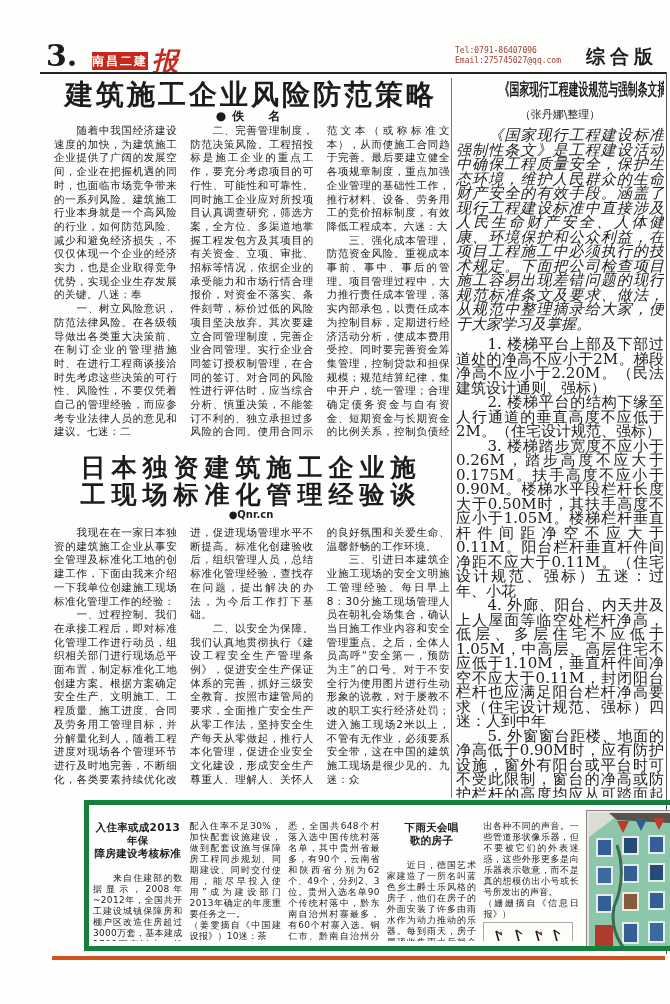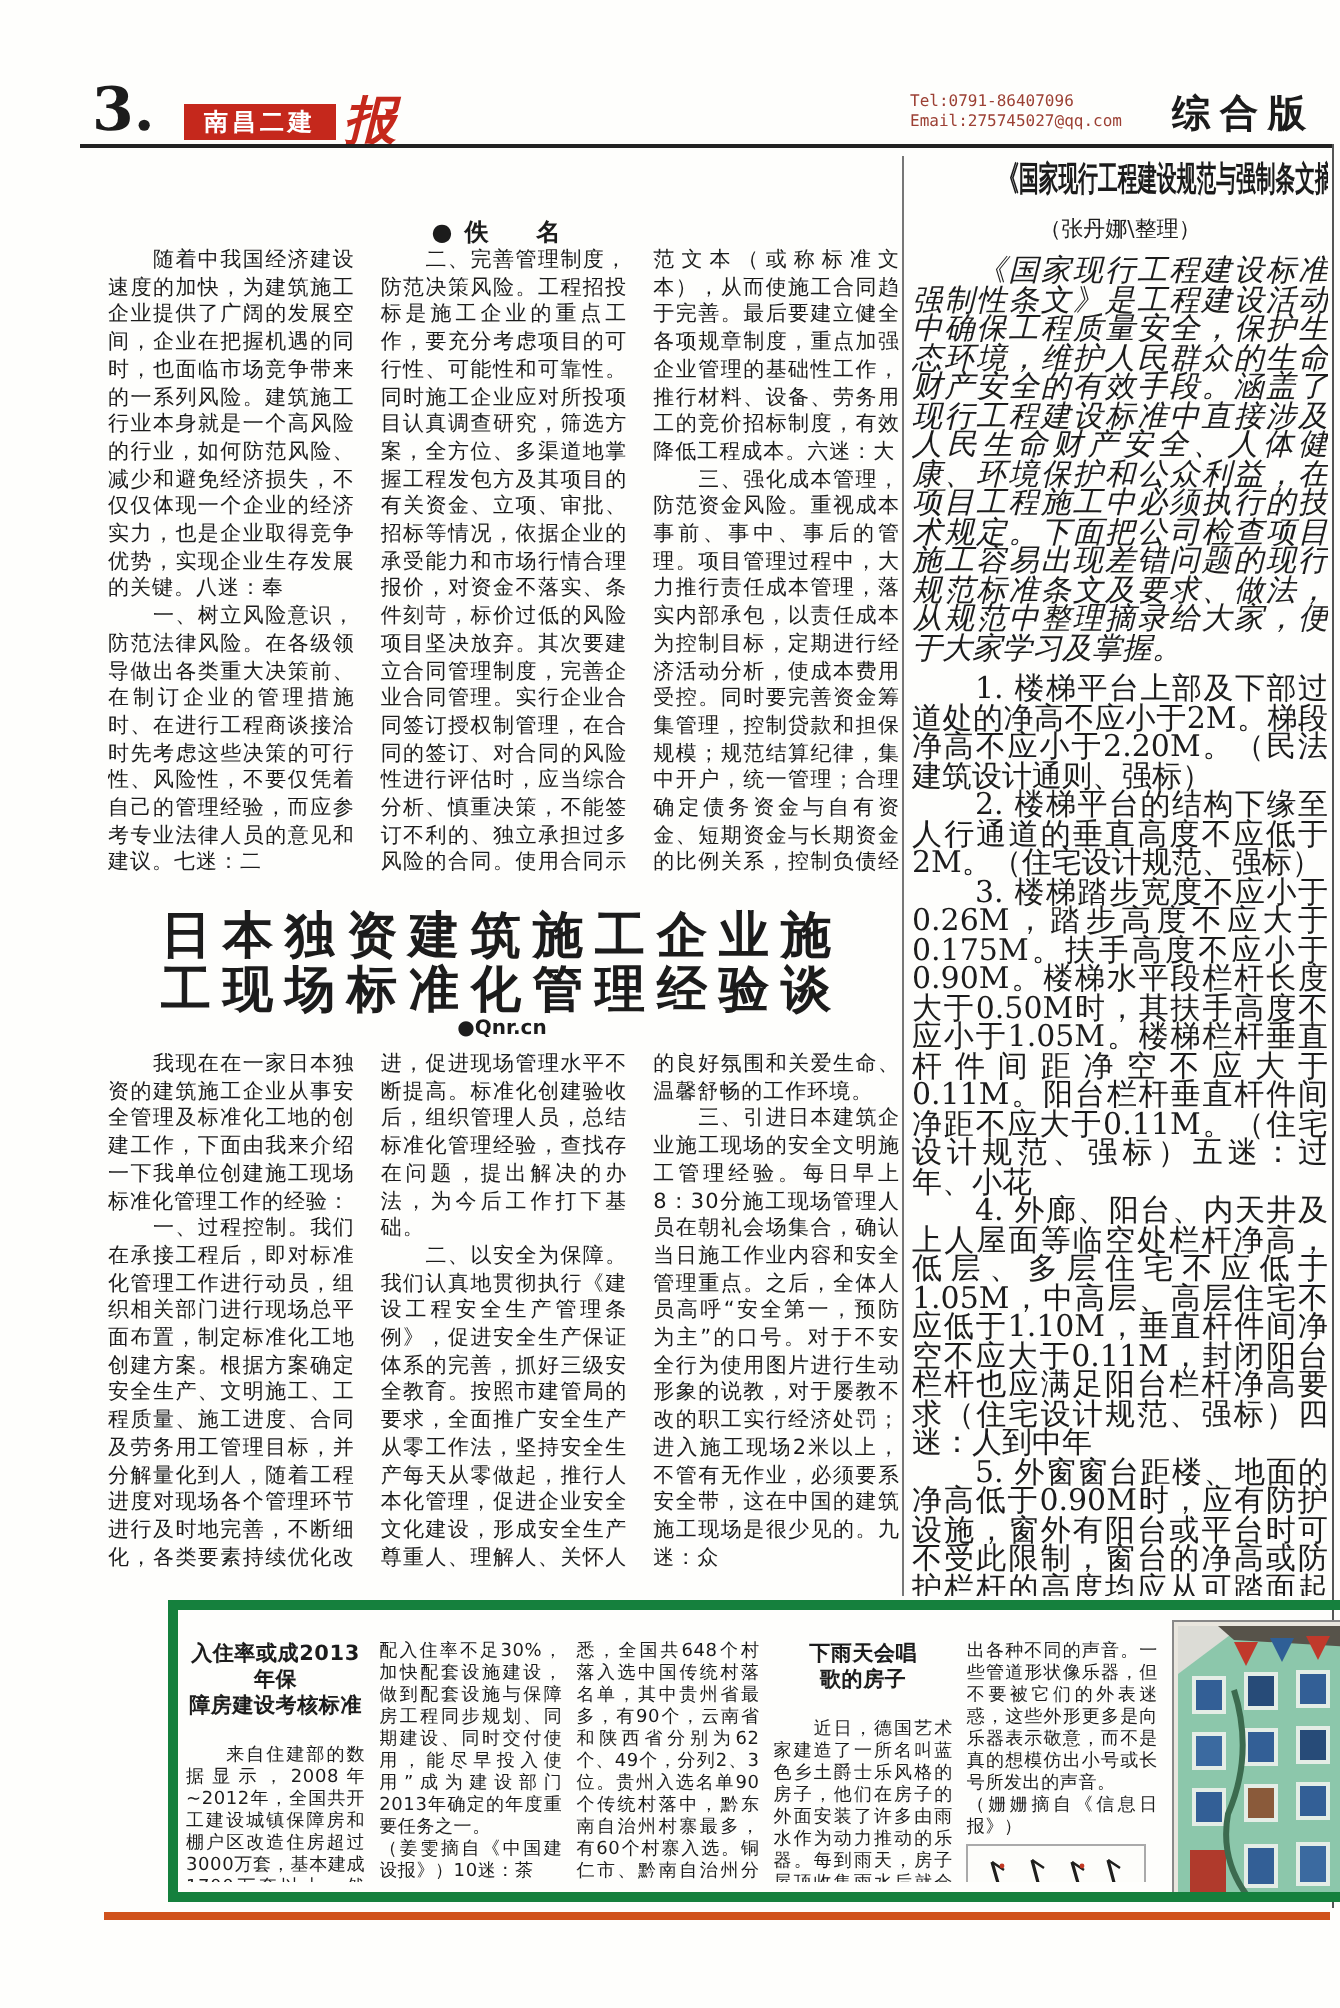--- a/index.html
+++ b/index.html
@@ -4,21 +4,21 @@
 <style>
   html,body{margin:0;padding:0;background:#ffffff;}
   .page{position:relative;width:670px;height:1004px;background:#fefefc;overflow:hidden;
         font-family:"DejaVu Sans",sans-serif;color:#1c1c1c;}
 
   
   .pageno{position:absolute;left:46px;top:38px;font-family:"DejaVu Serif",serif;
           font-size:30px;font-weight:bold;}
   .masthead{position:absolute;left:92px;top:48px;display:flex;align-items:center;}
   .masthead-box{background:#c5281c;color:#fff;font-size:12px;font-weight:bold;
-                letter-spacing:2px;padding:2px 10px;line-height:14px;}
+                letter-spacing:2px;padding:2px 0;line-height:14px;}
   .masthead-bao{color:#c5281c;font-size:26px;font-weight:bold;font-style:italic;
                 margin-left:4px;line-height:26px;}
   .contact{position:absolute;left:455px;top:46px;width:130px;
            font-family:"DejaVu Sans Mono",monospace;font-size:8px;line-height:10px;
            color:#9c4034;}
   .edition{position:absolute;left:586px;top:44px;font-size:19px;font-weight:bold;
            letter-spacing:5px;}
   .header-rule{position:absolute;left:40px;top:72px;width:627px;height:2px;background:#222;}
   .rborder{position:absolute;left:666px;top:72px;width:1px;height:882px;background:#555;}
   .vdivider{position:absolute;left:451px;top:78px;width:1px;height:720px;background:#777;}
@@ -92,20 +92,21 @@
   </div>
   <div class="contact">
     <div>Tel:0791-86407096</div>
     <div>Email:275745027@qq.com</div>
   </div>
   <div class="edition">综合版</div>
   <div class="header-rule"></div>
   <div class="rborder"></div>
   <div class="vdivider"></div>
 
+  <div class="a1-title">建筑施工企业风险防范策略</div>
   <div class="a1-byline">●佚　名</div>
   <div class="a1-body">　　随着中我国经济建设速度的加快，为建筑施工企业提供了广阔的发展空间，企业在把握机遇的同时，也面临市场竞争带来的一系列风险。建筑施工行业本身就是一个高风险的行业，如何防范风险、减少和避免经济损失，不仅仅体现一个企业的经济实力，也是企业取得竞争优势，实现企业生存发展的关键。八迷：奉
 　　一、树立风险意识，防范法律风险。在各级领导做出各类重大决策前、在制订企业的管理措施时、在进行工程商谈接洽时先考虑这些决策的可行性、风险性，不要仅凭着自己的管理经验，而应参考专业法律人员的意见和建议。七迷：二
 　　二、完善管理制度，防范决策风险。工程招投标是施工企业的重点工作，要充分考虑项目的可行性、可能性和可靠性。同时施工企业应对所投项目认真调查研究，筛选方案，全方位、多渠道地掌握工程发包方及其项目的有关资金、立项、审批、招标等情况，依据企业的承受能力和市场行情合理报价，对资金不落实、条件刻苛，标价过低的风险项目坚决放弃。其次要建立合同管理制度，完善企业合同管理。实行企业合同签订授权制管理，在合同的签订、对合同的风险性进行评估时，应当综合分析、慎重决策，不能签订不利的、独立承担过多风险的合同。使用合同示范文本（或称标准文本），从而使施工合同趋于完善。最后要建立健全各项规章制度，重点加强企业管理的基础性工作，推行材料、设备、劳务用工的竞价招标制度，有效降低工程成本。六迷：大
 　　三、强化成本管理，防范资金风险。重视成本事前、事中、事后的管理。项目管理过程中，大力推行责任成本管理，落实内部承包，以责任成本为控制目标，定期进行经济活动分析，使成本费用受控。同时要完善资金筹集管理，控制贷款和担保规模；规范结算纪律，集中开户，统一管理；合理确定债务资金与自有资金、短期资金与长期资金的比例关系，控制负债经营风险。强化资产占用管理，定期分析应收账款账龄分析表，根据不同阶段的特点制定收款政策，减少坏账损失；制定恰当的物资采购批量，保持合理的物资库存；把握分包工程款的支付比例和时机，充分调度资金使用效益，加速资金周转。</div>
 
   <div class="a2-title a2-t2">工现场标准化管理经验谈</div>
   <div class="a2-title a2-t1">日本独资建筑施工企业施</div>
   <div class="a2-byline">●Qnr.cn</div>
   <div class="a2-body">　　我现在在一家日本独资的建筑施工企业从事安全管理及标准化工地的创建工作，下面由我来介绍一下我单位创建施工现场标准化管理工作的经验：

